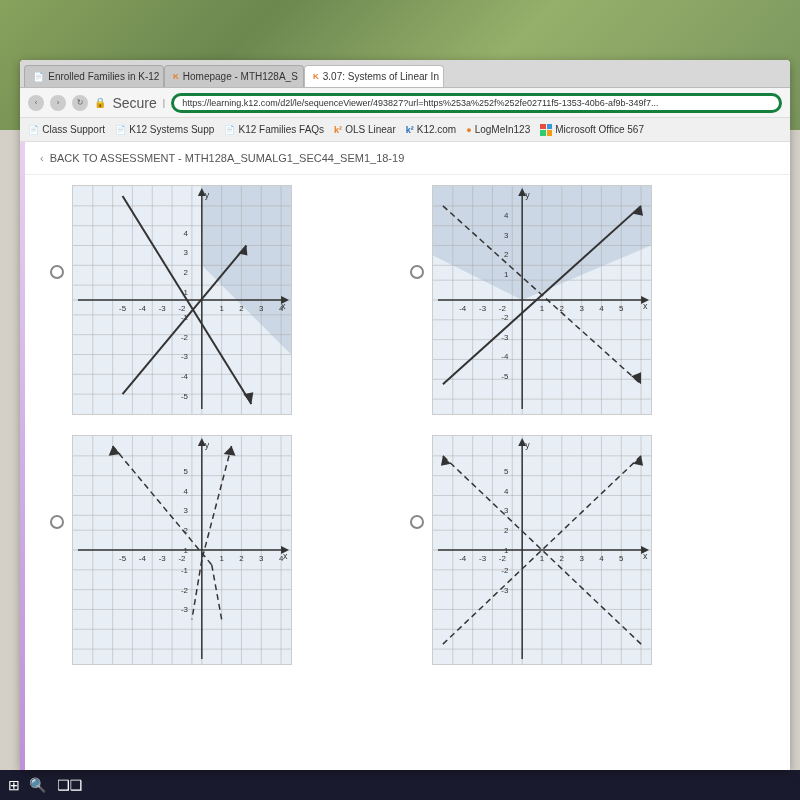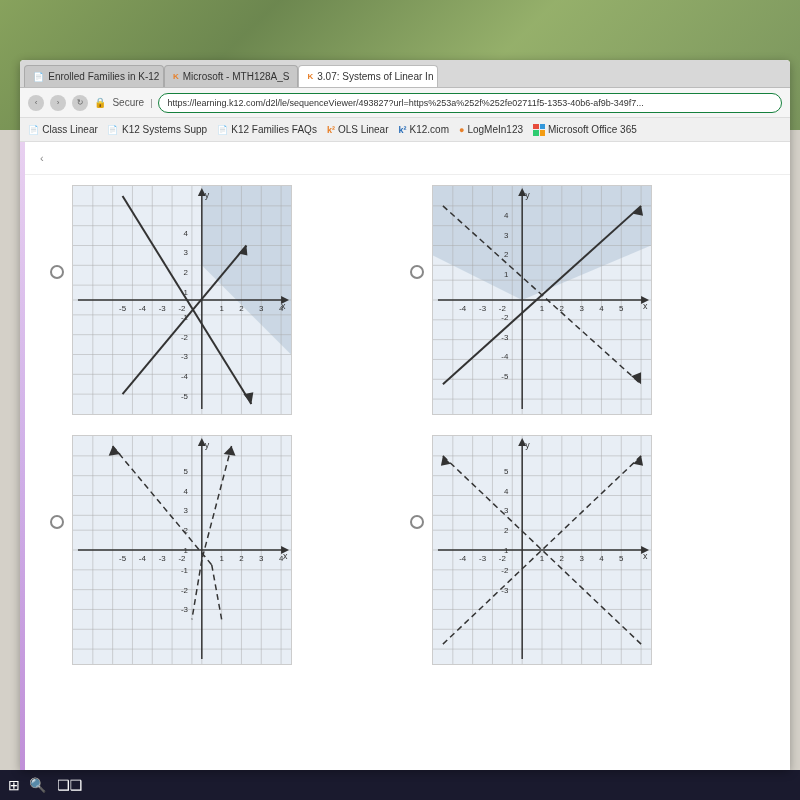--- a/index.html
+++ b/index.html
@@ -73,21 +73,21 @@
       align-items: center;
       padding: 0 8px;
       gap: 6px;
       border-bottom: 1px solid #ddd;
       font-size: 10px;
       color: #333;
     }
     .address-input {
       flex: 1;
       height: 20px;
-      border: 1px solid #15803d;
+      border: 3px solid #15803d;
       border-radius: 10px;
       padding: 0 8px;
       font-size: 9px;
       background: #fff;
       color: #333;
     }
     .lock-icon { color: #5a5; font-size: 10px; }
     .nav-btn {
       width: 16px;
       height: 16px;
@@ -252,44 +252,44 @@
 <div class="browser">
 
   <div class="tab-bar">
     <div class="tab">
       <span style="font-size:9px">📄</span>
       <span>Enrolled Families in K-12</span>
 
     </div>
     <div class="tab">
       <span style="color:#e8802a;font-weight:bold;font-size:8px">K</span>
-      <span>Microsoft - MTH128A_S</span>
+      <span>Homepage - MTH128A_S</span>
 
     </div>
     <div class="tab active">
       <span style="color:#e8802a;font-weight:bold;font-size:8px">K</span>
       <span>3.07: Systems of Linear In</span>
 
     </div>
   </div>
 
   <div class="address-bar">
     <div class="nav-btn">‹</div>
     <div class="nav-btn">›</div>
     <div class="nav-btn">↻</div>
     <span class="lock-icon">🔒</span>
-    <span style="font-size:10px;color:#555">Secure</span>
+    <span style="font-size:14px;color:#555">Secure</span>
     <span style="color:#888;font-size:9px">|</span>
     <input class="address-input" type="text" value="https://learning.k12.com/d2l/le/sequenceViewer/493827?url=https%253a%252f%252fe02711f5-1353-40b6-af9b-349f7..." style="">
   </div>
 
   <div class="bookmarks-bar">
     <div class="bookmark-item">
       <span class="bk-icon">📄</span>
-      <span>Class Linear</span>
+      <span>Class Support</span>
     </div>
     <div class="bookmark-item">
       <span class="bk-icon">📄</span>
       <span>K12 Systems Supp</span>
     </div>
     <div class="bookmark-item">
       <span class="bk-icon">📄</span>
       <span>K12 Families FAQs</span>
     </div>
     <div class="bookmark-item">
@@ -304,30 +304,31 @@
       <span class="bk-icon" style="color:#e8802a">●</span>
       <span>LogMeIn123</span>
     </div>
     <div class="bookmark-item">
       <div class="office-icon">
         <div class="office-dot"></div>
         <div class="office-dot"></div>
         <div class="office-dot"></div>
         <div class="office-dot"></div>
       </div>
-      <span>Microsoft Office 365</span>
+      <span>Microsoft Office 567</span>
     </div>
   </div>
 
   <div class="page-content">
 
     <div class="left-accent"></div>
 
     <div class="back-bar">
       <span class="back-arrow">‹</span>
+      <span>BACK TO ASSESSMENT - MTH128A_SUMALG1_SEC44_SEM1_18-19</span>
     </div>
 
     <div class="question-area">
       <div class="graphs-grid">
 
         <div class="graph-item">
           <div class="radio-btn"></div>
           <div class="graph-container">
             <svg class="graph-svg" viewBox="0 0 220 230">
 

